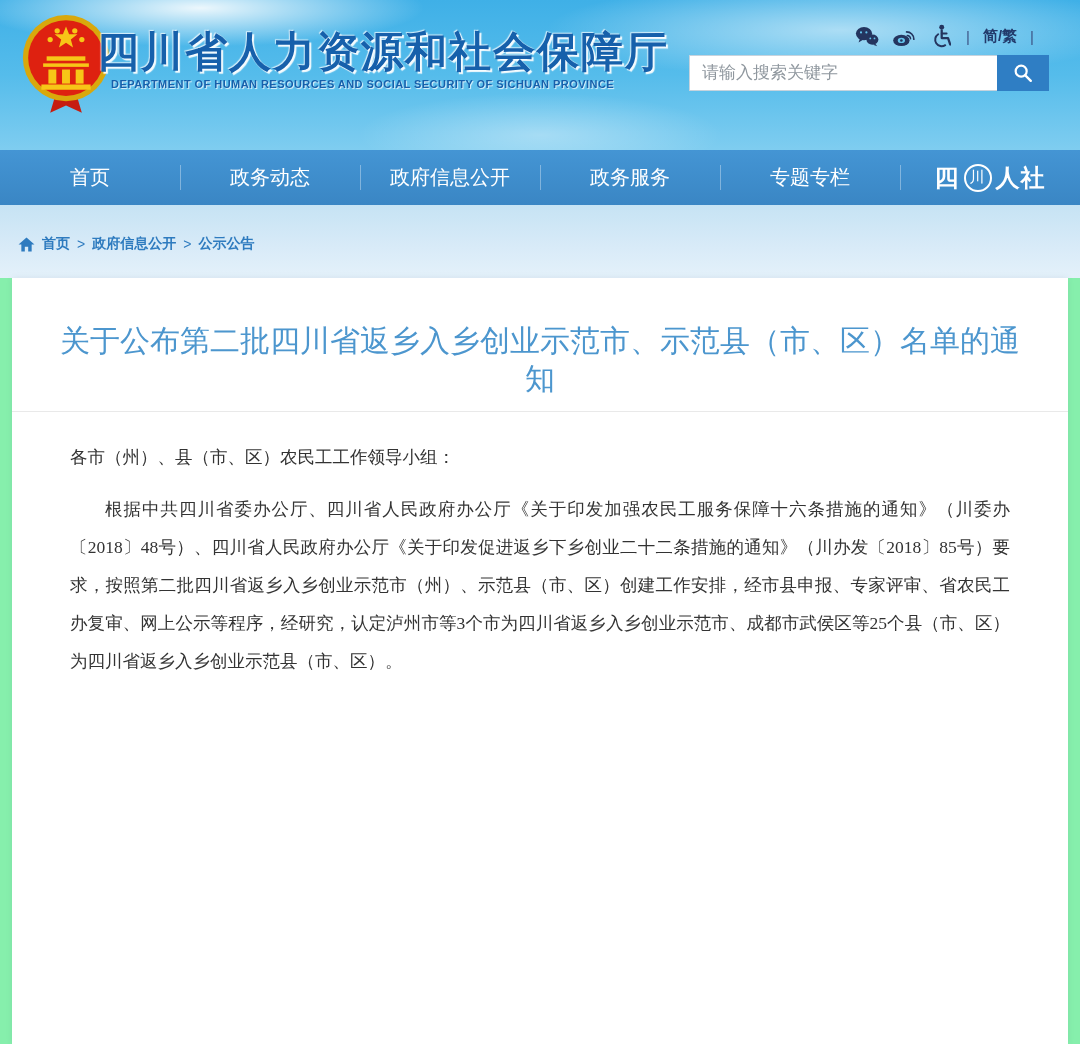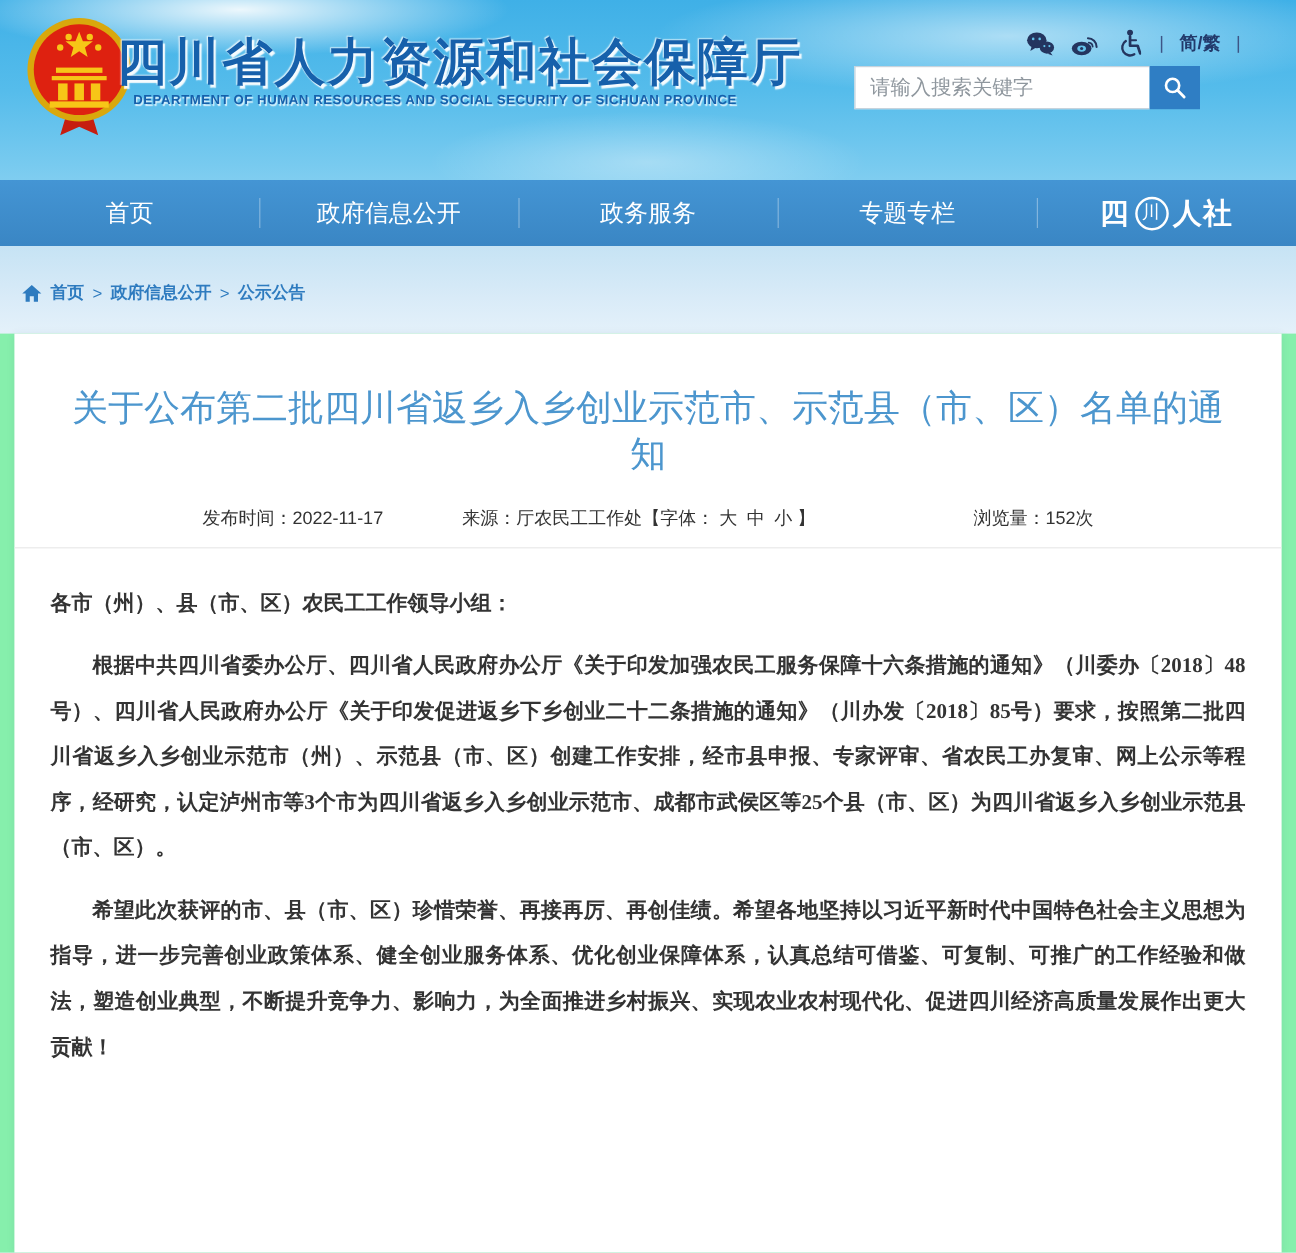--- a/index.html
+++ b/index.html
@@ -19,21 +19,21 @@
     letter-spacing:2px; text-shadow:2px 2px 1px rgba(255,255,255,.95), -1px -1px 1px rgba(255,255,255,.75); white-space:nowrap; }
   .brand-en { position:absolute; left:111px; top:78px; font-size:11px; font-weight:bold; color:#1660ab;
     letter-spacing:0.45px; text-shadow:1px 1px 1px rgba(255,255,255,.85); white-space:nowrap; }
 
   .header-tools { position:absolute; top:24px; left:855px; width:220px; height:24px;
     display:flex; align-items:center; gap:13px; color:#223a6b; font-size:15px; font-weight:bold; }
   .tool-icon { display:inline-flex; width:24px; height:24px; align-items:center; justify-content:center; cursor:pointer; }
   .tool-sep { color:#3d5586; font-weight:normal; }
   .lang-toggle { cursor:pointer; white-space:nowrap; }
 
-  .search-bar { position:absolute; top:55px; left:712px; width:288px; height:36px; display:flex; }
+  .search-bar { position:absolute; top:55px; left:689px; width:360px; height:36px; display:flex; }
   .search-input { flex:1; height:36px; border:1px solid #c6d3dd; border-right:none; padding:0 12px;
     font-size:17px; color:#444; outline:none; font-family:"Liberation Sans","DejaVu Sans",sans-serif; }
   .search-input::placeholder { color:#8f979e; }
   .search-button { width:52px; height:36px; border:none; background:#2f7ec4; cursor:pointer;
     display:flex; align-items:center; justify-content:center; }
 
   
   .nav { position:absolute; top:150px; left:0; width:1080px; height:55px;
     background:linear-gradient(180deg,#4495d4,#3a86c4); display:flex; }
   .nav-cell { flex:1; display:flex; align-items:center; justify-content:center;
@@ -57,22 +57,22 @@
     box-shadow:0 0 6px rgba(60,90,120,.10); overflow:hidden; }
   .article-title { margin:44px 36px 0; text-align:center; font-size:30px; font-weight:normal;
     color:#4c96ce; line-height:1.25; }
   .meta { margin-top:26px; display:flex; justify-content:center; align-items:center;
     font-size:15px; color:#333; white-space:nowrap; }
   .meta-publish { margin-right:66px; }
   .meta-views { margin-left:132px; }
   .font-size-option { cursor:pointer; margin:0 4px; }
   .divider { margin:14px 0 0; border:none; border-top:1px solid #e9e9e9; }
 
-  .article-body { margin:26px 30px 0; font-family:"Liberation Serif","DejaVu Serif",serif;
-    font-size:17.5px; color:#333; line-height:38px; text-align:justify;font-weight:bold; }
+  .article-body { margin:26px 58px 0; font-family:"Liberation Serif","DejaVu Serif",serif;
+    font-size:17.5px; color:#333; line-height:38px; text-align:justify; }
   .article-body p { margin:0 0 14px; }
   .para-indent { text-indent:2em; }
   .attachment { text-indent:2em; margin-top:46px !important; }
 </style>
 </head>
 <body>
 
 <div class="page">
 
   <header class="site-header">
@@ -140,20 +140,21 @@
             <circle cx="10" cy="10" r="6" fill="none" stroke="#fff" stroke-width="2.4"></circle>
             <line x1="14.5" y1="14.5" x2="20.5" y2="20.5" stroke="#fff" stroke-width="2.6" stroke-linecap="round"></line>
           </svg>
         </span>
       </button>
     </div>
   </header>
 
   <nav class="nav">
     <div class="nav-cell">首页</div>
+    <div class="nav-cell">政务动态</div>
     <div class="nav-cell">政府信息公开</div>
     <div class="nav-cell">政务服务</div>
     <div class="nav-cell">专题专栏</div>
     <div class="nav-cell nav-brand">
       <span>四</span>
       <span class="brand-circle">川</span>
       <span>人社</span>
     </div>
   </nav>
 
@@ -168,30 +169,23 @@
       <span class="crumb-sep">&gt;</span>
       <span class="crumb">政府信息公开</span>
       <span class="crumb-sep">&gt;</span>
       <span class="crumb">公示公告</span>
     </div>
   </div>
 
   <main class="card">
     <h1 class="article-title">关于公布第二批四川省返乡入乡创业示范市、示范县（市、区）名单的通知</h1>
 
-    <div class="meta">
-      <span class="meta-publish"><span>发布时间：</span><span>2022-11-17</span></span>
-      <span><span>来源：</span><span>厅农民工工作处</span></span>
-      <span><span>【字体：</span><span class="font-size-option">大</span><span class="font-size-option">中</span><span class="font-size-option">小</span><span>】</span></span>
-      <span class="meta-views"><span>浏览量：</span><span>152次</span></span>
-    </div>
 
     <hr class="divider">
 
     <div class="article-body">
       <p>各市（州）、县（市、区）农民工工作领导小组：</p>
       <p class="para-indent">根据中共四川省委办公厅、四川省人民政府办公厅《关于印发加强农民工服务保障十六条措施的通知》（川委办〔2018〕48号）、四川省人民政府办公厅《关于印发促进返乡下乡创业二十二条措施的通知》（川办发〔2018〕85号）要求，按照第二批四川省返乡入乡创业示范市（州）、示范县（市、区）创建工作安排，经市县申报、专家评审、省农民工办复审、网上公示等程序，经研究，认定泸州市等3个市为四川省返乡入乡创业示范市、成都市武侯区等25个县（市、区）为四川省返乡入乡创业示范县（市、区）。</p>
-      <p class="para-indent">希望此次获评的市、县（市、区）珍惜荣誉、再接再厉、再创佳绩。希望各地坚持以习近平新时代中国特色社会主义思想为指导，进一步完善创业政策体系、健全创业服务体系、优化创业保障体系，认真总结可借鉴、可复制、可推广的工作经验和做法，塑造创业典型，不断提升竞争力、影响力，为全面推进乡村振兴、实现农业农村现代化、促进四川经济高质量发展作出更大贡献！</p>
 
     </div>
   </main>
 
 </div>
 
 </body></html>

